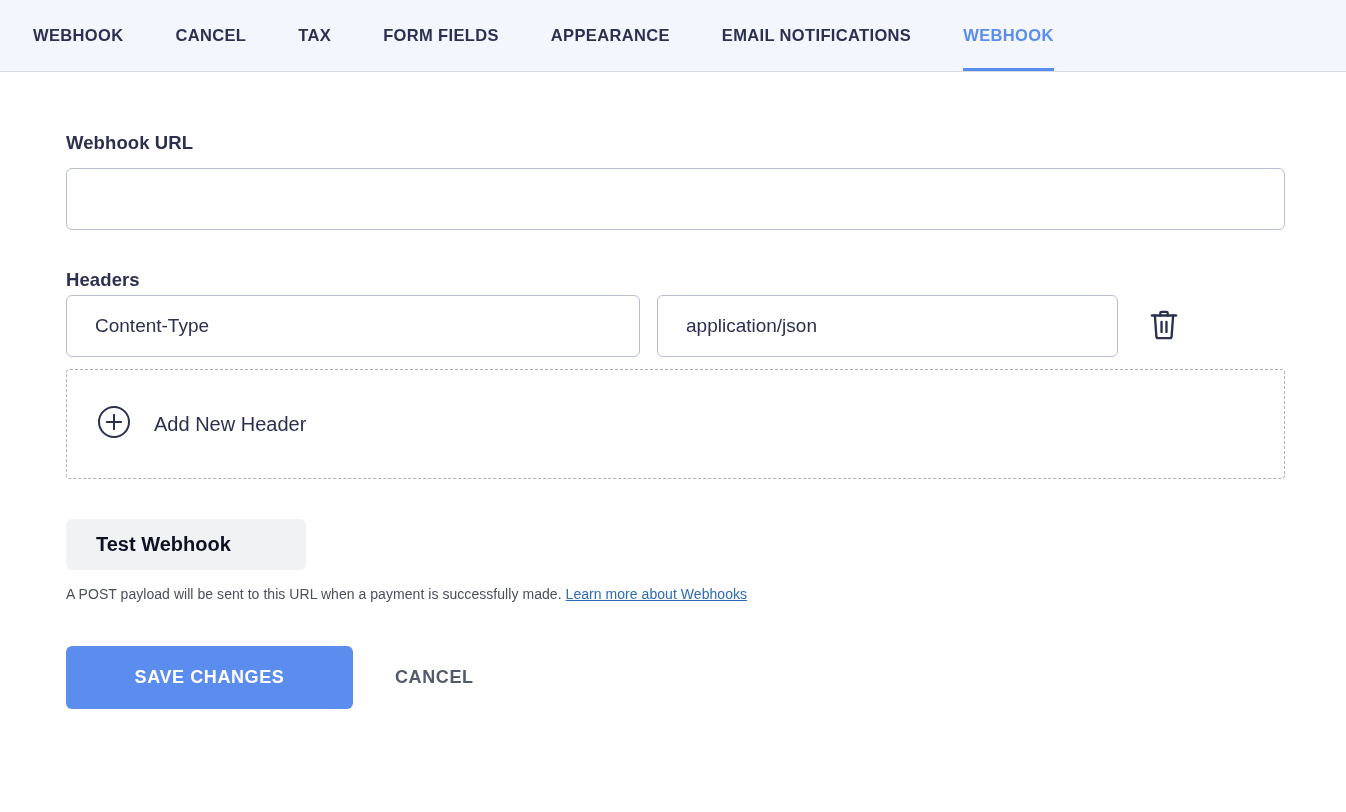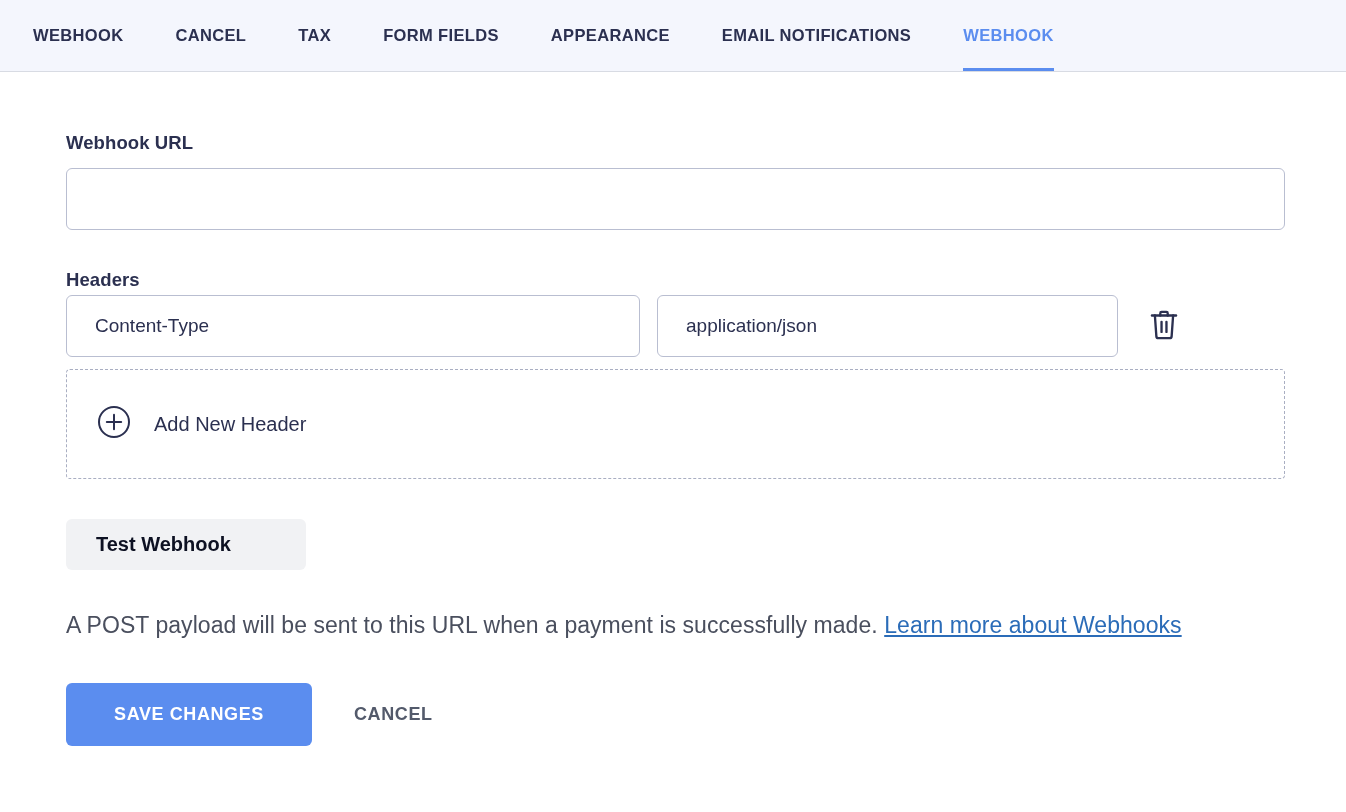--- a/index.html
+++ b/index.html
@@ -138,37 +138,37 @@
     font-size: 20px;
     font-weight: 700;
     color: #0d1122;
     cursor: pointer;
     display: flex;
     align-items: center;
     padding-left: 30px;
   }
 
   .desc {
-    margin-top: 42px;
-    font-size: 23px;
+    margin-top: 16px;
+    font-size: 14px;
     color: #4a4f5e;
     letter-spacing: 0.05px;
   }
   .desc a {
     color: #2b6cb8;
     text-decoration: underline;
   }
 
   .actions {
     margin-top: 44px;
     display: flex;
     align-items: center;
   }
   .save-btn {
-    width: 246px;
+    width: 287px;
     height: 63px;
     background: #5b8def;
     border: none;
     border-radius: 6px;
     color: #ffffff;
     font-family: "Liberation Sans", sans-serif;
     font-size: 18px;
     font-weight: 700;
     letter-spacing: 0.6px;
     cursor: pointer;

